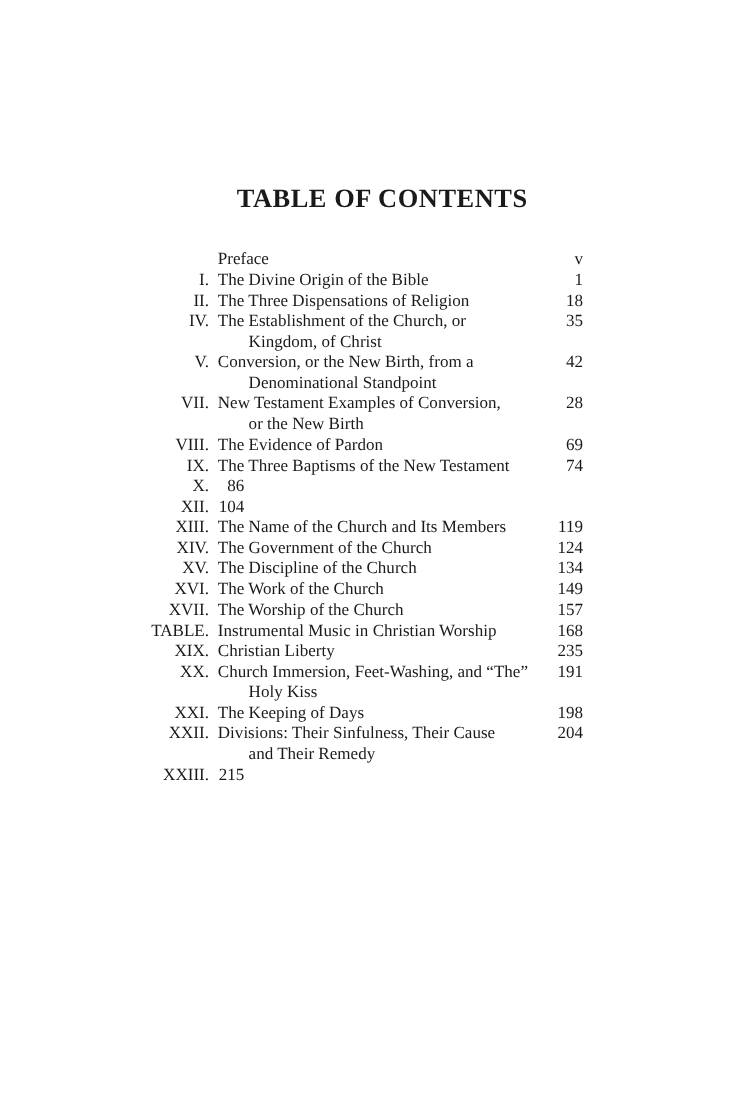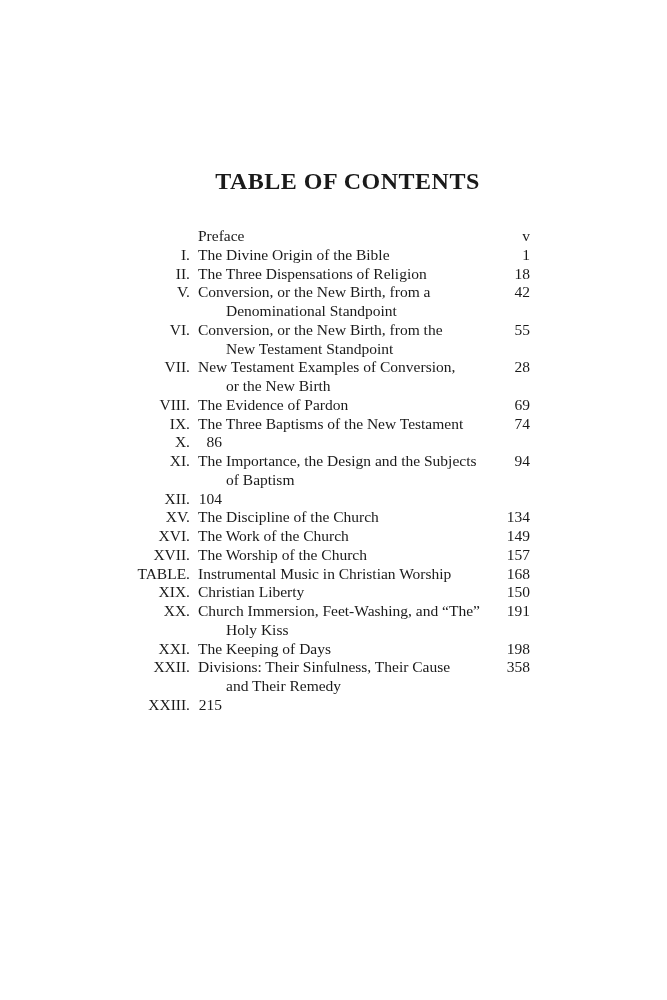--- a/index.html
+++ b/index.html
@@ -85,30 +85,30 @@
         <span class="toc-num">I.</span>
         <span class="toc-title">The Divine Origin of the Bible</span>
         <span class="toc-page">1</span>
       </div>
       <div class="toc-row">
         <span class="toc-num">II.</span>
         <span class="toc-title">The Three Dispensations of Religion</span>
         <span class="toc-page">18</span>
       </div>
       <div class="toc-row">
+        <span class="toc-num">IV.</span>
+        <span class="toc-title">The Establishment of the Church, or
+Kingdom, of Christ</span>
+        <span class="toc-page">35</span>
+      </div>
+      <div class="toc-row">
         <span class="toc-num">V.</span>
         <span class="toc-title">Conversion, or the New Birth, from a
 Denominational Standpoint</span>
         <span class="toc-page">42</span>
-      </div>
-      <div class="toc-row">
-        <span class="toc-num">VI.</span>
-        <span class="toc-title">Conversion, or the New Birth, from the
-New Testament Standpoint</span>
-        <span class="toc-page">55</span>
       </div>
       <div class="toc-row">
         <span class="toc-num">VII.</span>
         <span class="toc-title">New Testament Examples of Conversion,
 or the New Birth</span>
         <span class="toc-page">28</span>
       </div>
       <div class="toc-row">
         <span class="toc-num">VIII.</span>
         <span class="toc-title">The Evidence of Pardon</span>
@@ -117,28 +117,32 @@
       <div class="toc-row">
         <span class="toc-num">IX.</span>
         <span class="toc-title">The Three Baptisms of the New Testament</span>
         <span class="toc-page">74</span>
       </div>
       <div class="toc-row">
         <span class="toc-num">X.</span>
         <span class="toc-page">86</span>
       </div>
       <div class="toc-row">
-        <span class="toc-num">XI.</span>
-        <span class="toc-title">The Importance, the Design and the Subjects
-of Baptism</span>
-        <span class="toc-page">94</span>
+        <span class="toc-num">XII.</span>
+        <span class="toc-page">104</span>
       </div>
       <div class="toc-row">
-        <span class="toc-num">XII.</span>
-        <span class="toc-page">104</span>
+        <span class="toc-num">XIII.</span>
+        <span class="toc-title">The Name of the Church and Its Members</span>
+        <span class="toc-page">119</span>
+      </div>
+      <div class="toc-row">
+        <span class="toc-num">XIV.</span>
+        <span class="toc-title">The Government of the Church</span>
+        <span class="toc-page">124</span>
       </div>
       <div class="toc-row">
         <span class="toc-num">XV.</span>
         <span class="toc-title">The Discipline of the Church</span>
         <span class="toc-page">134</span>
       </div>
       <div class="toc-row">
         <span class="toc-num">XVI.</span>
         <span class="toc-title">The Work of the Church</span>
         <span class="toc-page">149</span>
@@ -149,38 +153,38 @@
         <span class="toc-page">157</span>
       </div>
       <div class="toc-row">
         <span class="toc-num">TABLE.</span>
         <span class="toc-title">Instrumental Music in Christian Worship</span>
         <span class="toc-page">168</span>
       </div>
       <div class="toc-row">
         <span class="toc-num">XIX.</span>
         <span class="toc-title">Christian Liberty</span>
-        <span class="toc-page">150</span>
+        <span class="toc-page">235</span>
       </div>
       <div class="toc-row">
         <span class="toc-num">XX.</span>
         <span class="toc-title">Church Immersion, Feet-Washing, and “The”
 Holy Kiss</span>
         <span class="toc-page">191</span>
       </div>
       <div class="toc-row">
         <span class="toc-num">XXI.</span>
         <span class="toc-title">The Keeping of Days</span>
         <span class="toc-page">198</span>
       </div>
       <div class="toc-row">
         <span class="toc-num">XXII.</span>
         <span class="toc-title">Divisions: Their Sinfulness, Their Cause
 and Their Remedy</span>
-        <span class="toc-page">358</span>
+        <span class="toc-page">204</span>
       </div>
       <div class="toc-row">
         <span class="toc-num">XXIII.</span>
         <span class="toc-page">215</span>
       </div>
     </div>
 
   <div class="footer">…continued on next page</div>
 </div>
 

